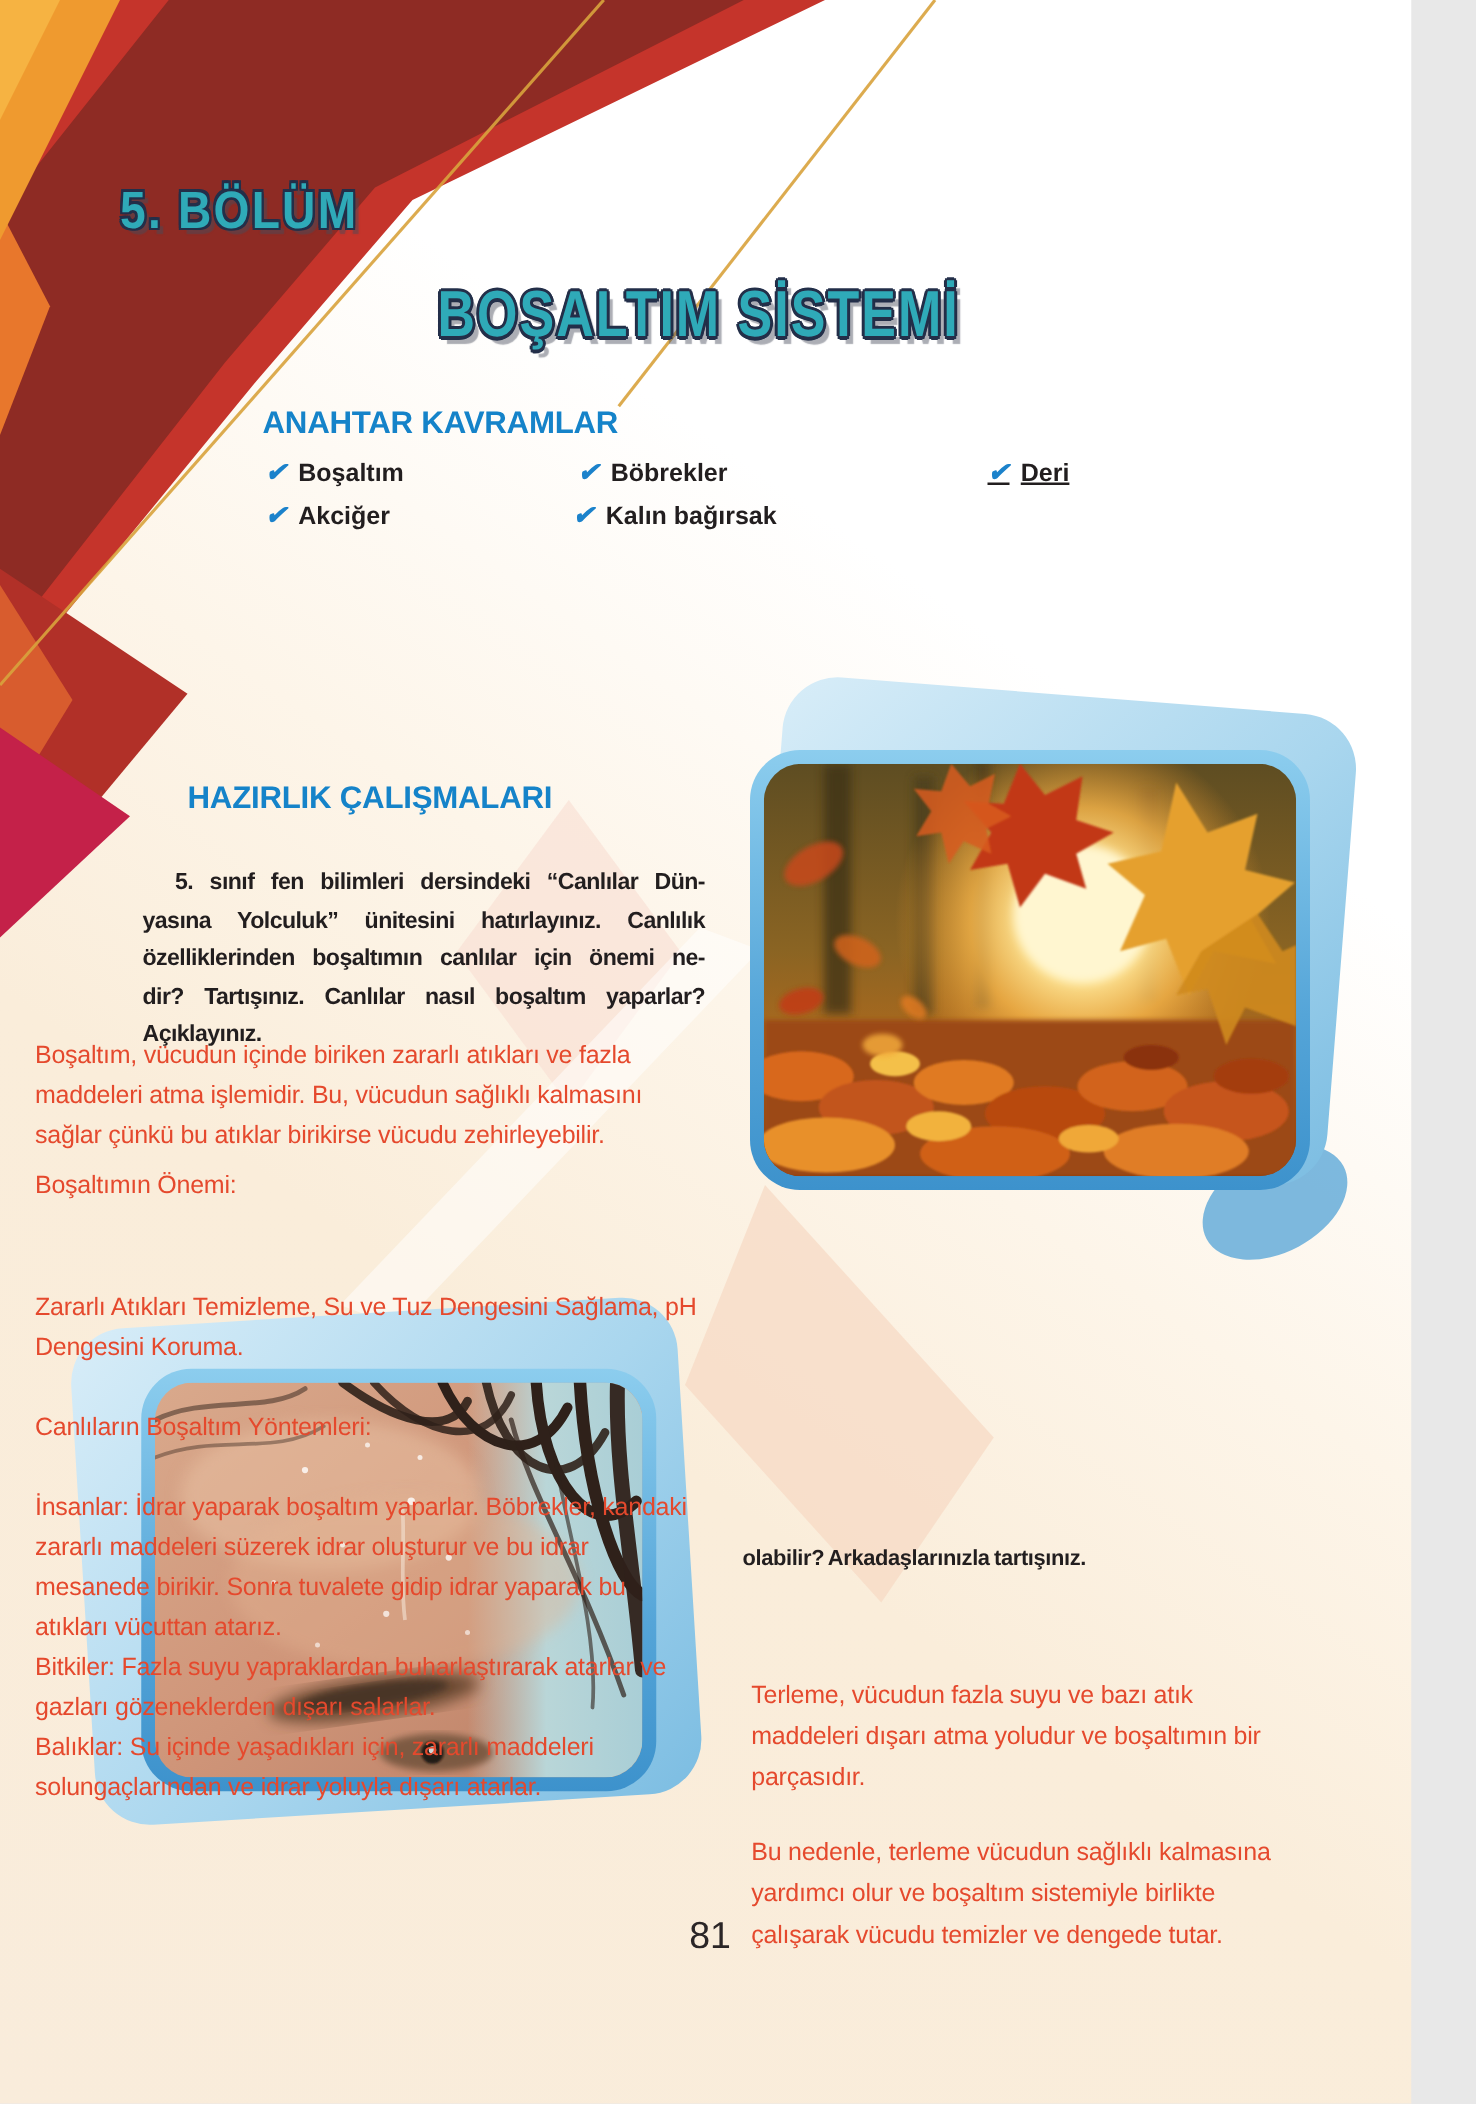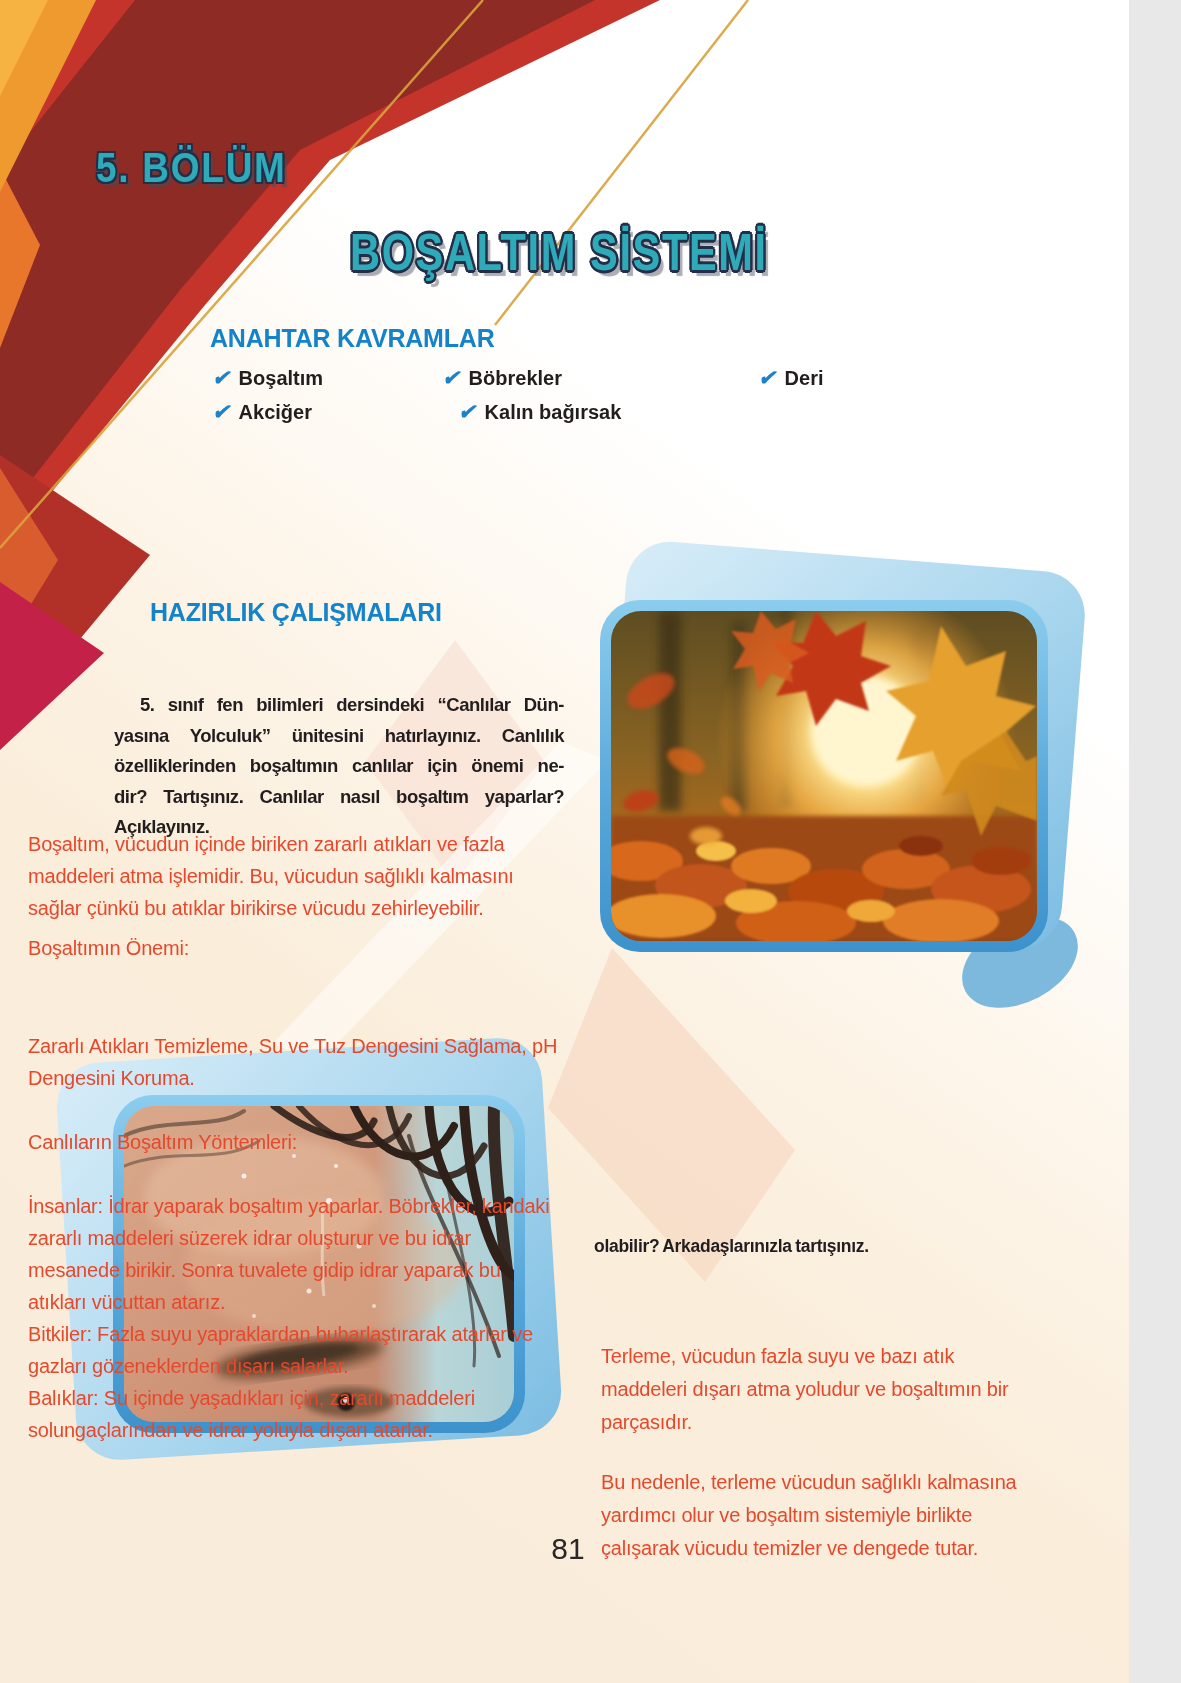--- a/index.html
+++ b/index.html
@@ -21,21 +21,21 @@
   .main-title{
     position:absolute;left:350px;top:222px;
     font-size:52px;font-weight:800;letter-spacing:2px;color:#2faab8;
     transform:scaleX(.80);transform-origin:left top;
     text-shadow:-2px -2px 0 #232f49,2px -2px 0 #232f49,-2px 2px 0 #232f49,2px 2px 0 #232f49,
       0 -3px 0 #232f49,0 3px 0 #232f49,-3px 0 0 #232f49,3px 0 0 #232f49,6px 6px 1px rgba(70,75,90,.45);
     white-space:nowrap;
   }
   .blue-heading{font-weight:800;color:#1583c9;font-size:25px;letter-spacing:-.2px;white-space:nowrap;}
   #kc-heading{position:absolute;left:210px;top:324px;text-align:right;}
-  #prep-heading{position:absolute;left:150px;top:598px;}
+  #prep-heading{position:absolute;left:150px;top:624px;}
   .kc-item{position:absolute;white-space:nowrap;font-size:20px;font-weight:700;color:#221e1f;}
   .kc-item .chk{color:#1b82cb;font-size:21px;margin-right:9px;font-style:italic;}
   .prep-q{
     position:absolute;left:114px;top:646px;width:450px;
     font-size:18.5px;font-weight:700;color:#221e1f;line-height:30.5px;
     letter-spacing:-.45px;word-spacing:-1.5px;
   }
   .prep-q .jline{text-align:justify;text-align-last:justify;}
   .prep-q .jline.first{padding-left:26px;margin-top:44px;}
   .prep-q .jline.last{text-align-last:left;}
@@ -93,24 +93,24 @@
     <ellipse cx="1020" cy="962" rx="62" ry="40" fill="#66add9" opacity="0.85" transform="rotate(-28 1020 962)"></ellipse>
   </svg>
 
   <div class="chapter-label">5. BÖLÜM</div>
   <div class="main-title">BOŞALTIM SİSTEMİ</div>
 
   <div id="kc-heading" class="blue-heading">ANAHTAR KAVRAMLAR</div>
   <div class="kc-item" style="left:212px;top:366px;">
     <span class="chk">✔</span><span>Boşaltım</span>
   </div>
-  <div class="kc-item" style="left:442px;top:366px;">
+  <div class="kc-item" style="left:462px;top:366px;">
     <span class="chk">✔</span><span>Böbrekler</span>
   </div>
-  <div class="kc-item" style="left:758px;top:366px;">
+  <div class="kc-item" style="left:790px;top:366px;text-decoration:underline;">
     <span class="chk">✔</span><span>Deri</span>
   </div>
   <div class="kc-item" style="left:212px;top:400px;">
     <span class="chk">✔</span><span>Akciğer</span>
   </div>
   <div class="kc-item" style="left:458px;top:400px;">
     <span class="chk">✔</span><span>Kalın bağırsak</span>
   </div>
 
   <div id="prep-heading" class="blue-heading">HAZIRLIK ÇALIŞMALARI</div>

